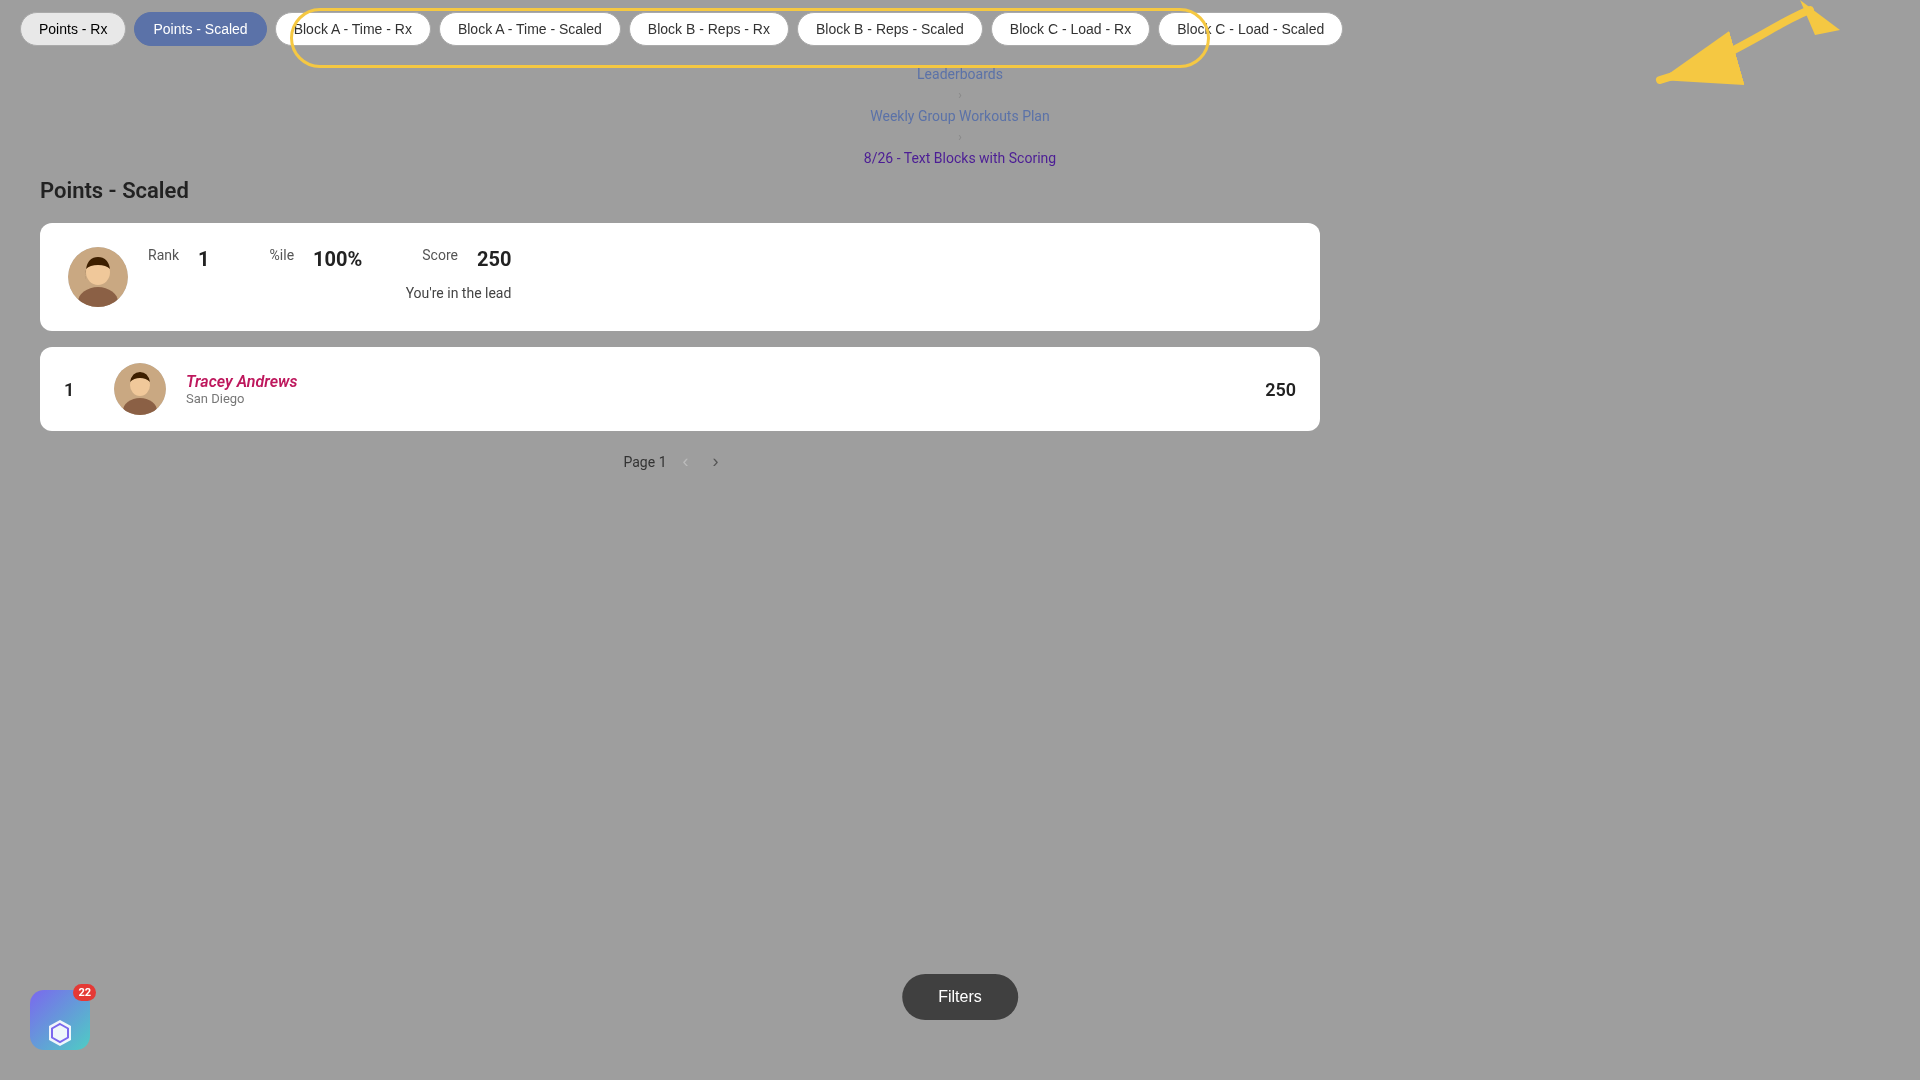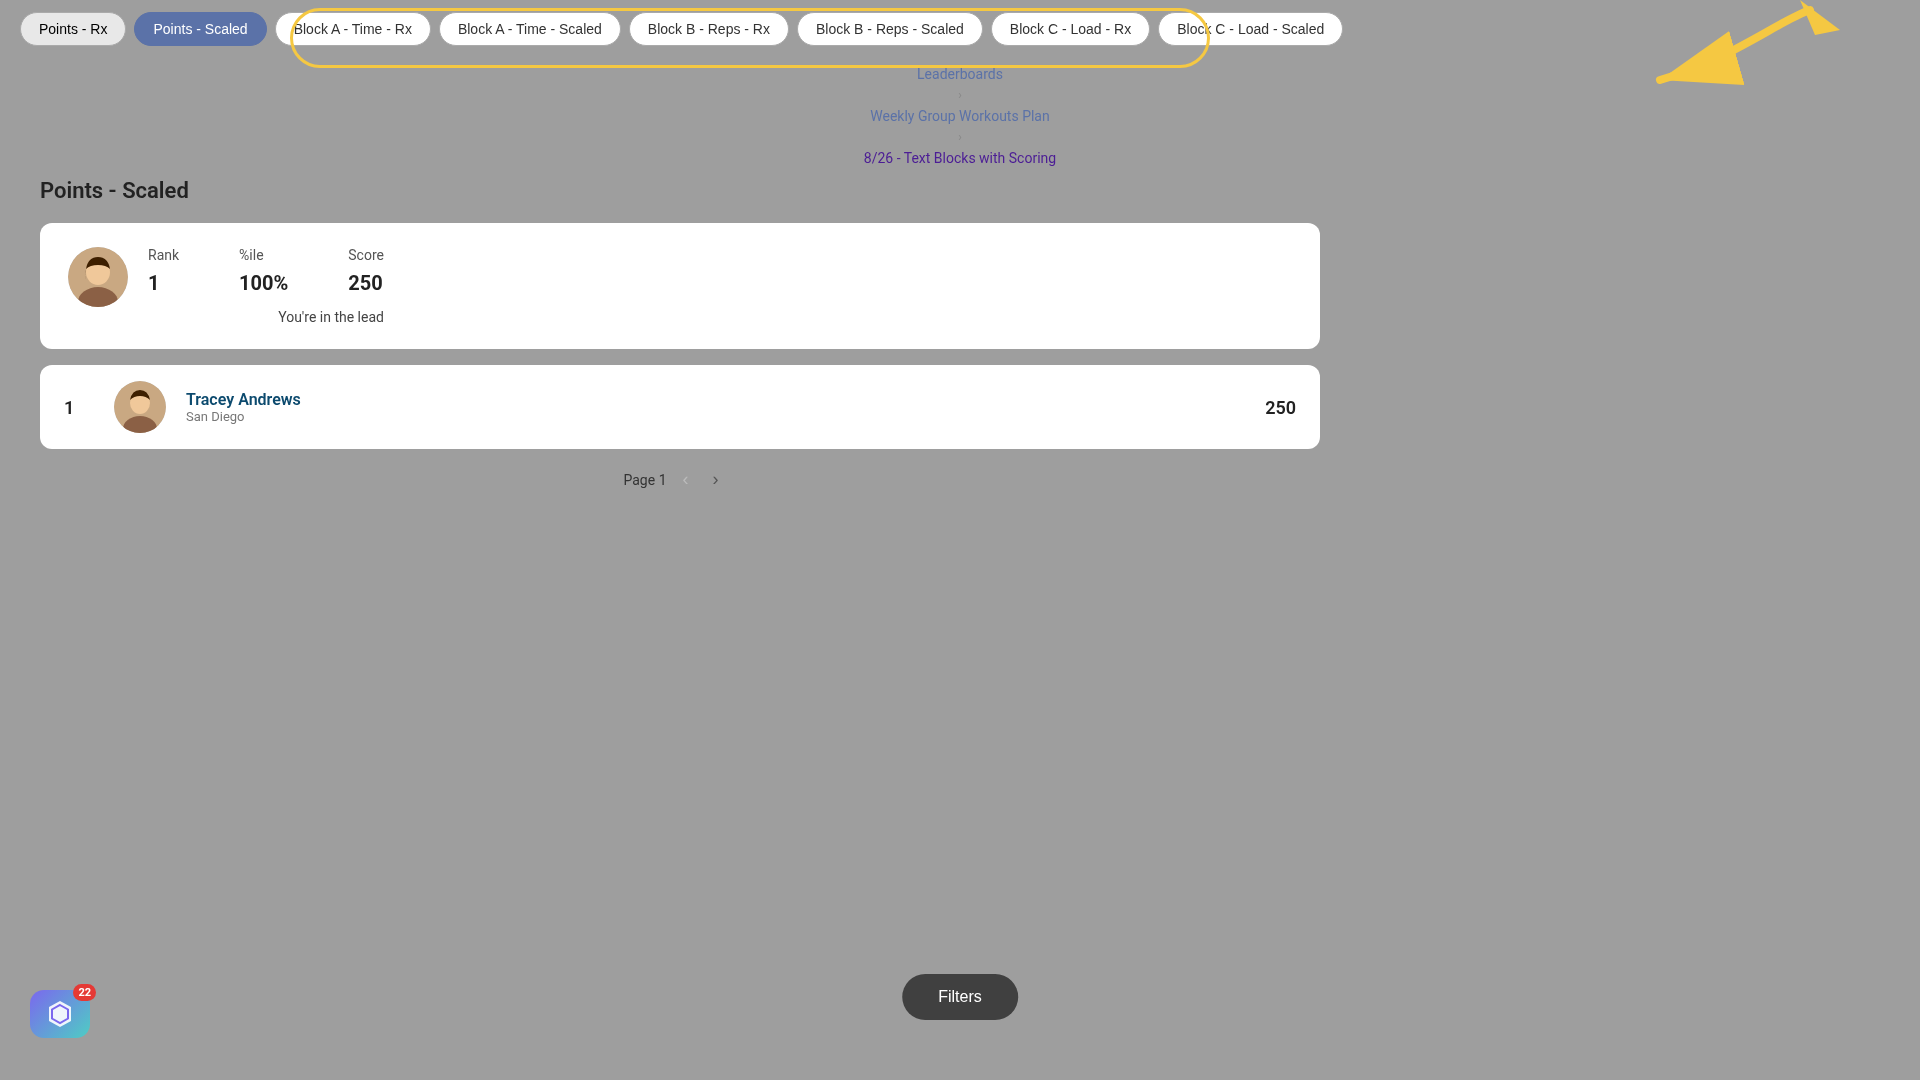--- a/index.html
+++ b/index.html
@@ -104,22 +104,22 @@
     }
 
     .score-stats {
       display: flex;
       gap: 60px;
       margin-bottom: 14px;
     }
 
     .stat-item {
       display: flex;
-      flex-direction: column;
-      gap: 8px;
+      flex-direction: row;
+      gap: 19px;
     }
 
     .stat-label {
       font-size: 14px;
       color: #555;
     }
 
     .stat-value {
       font-size: 20px;
       font-weight: 700;
@@ -185,21 +185,22 @@
       height: 100%;
     }
 
     .row-info {
       flex: 1;
     }
 
     .row-name {
       font-size: 16px;
       font-weight: 600;
-      color: #0c4a6e;
+      color: #be185d;
+      font-style: italic;
     }
 
     .row-location {
       font-size: 13px;
       color: #777;
     }
 
     .row-score {
       font-size: 18px;
       font-weight: 600;
@@ -256,25 +257,25 @@
     .app-icon {
       position: fixed;
       bottom: 30px;
       left: 30px;
       width: 60px;
       height: 60px;
     }
 
     .app-icon-circle {
       width: 60px;
-      height: 48px;
+      height: 60px;
       border-radius: 14px;
       background: linear-gradient(135deg, #7b68ee, #4ecdc4);
       display: flex;
-      align-items: center;
+      align-items: flex-end;
       justify-content: center;
       position: relative;
     }
 
     .notification-badge {
       position: absolute;
       top: -6px;
       right: -6px;
       background: #e53935;
       color: #fff;

